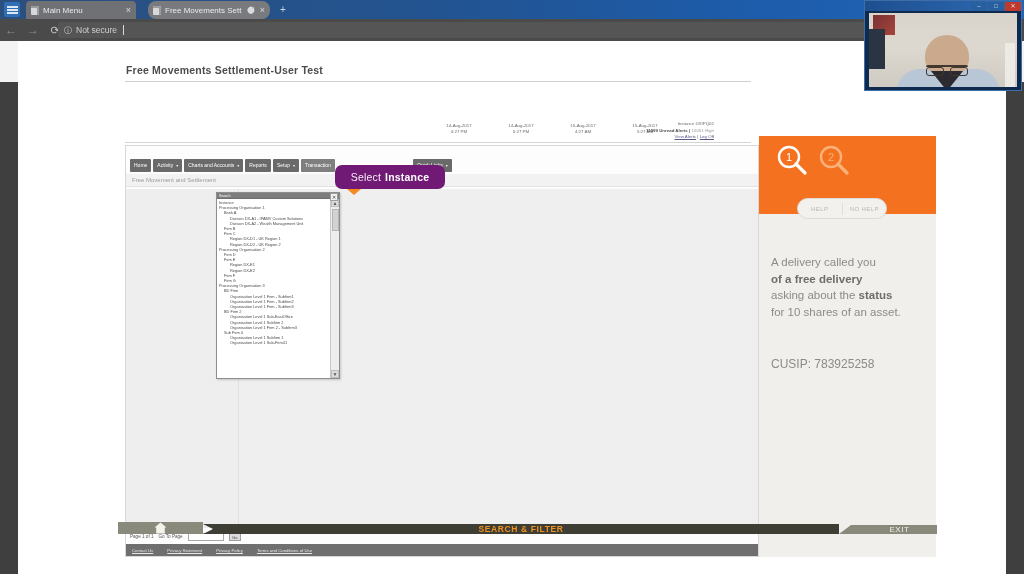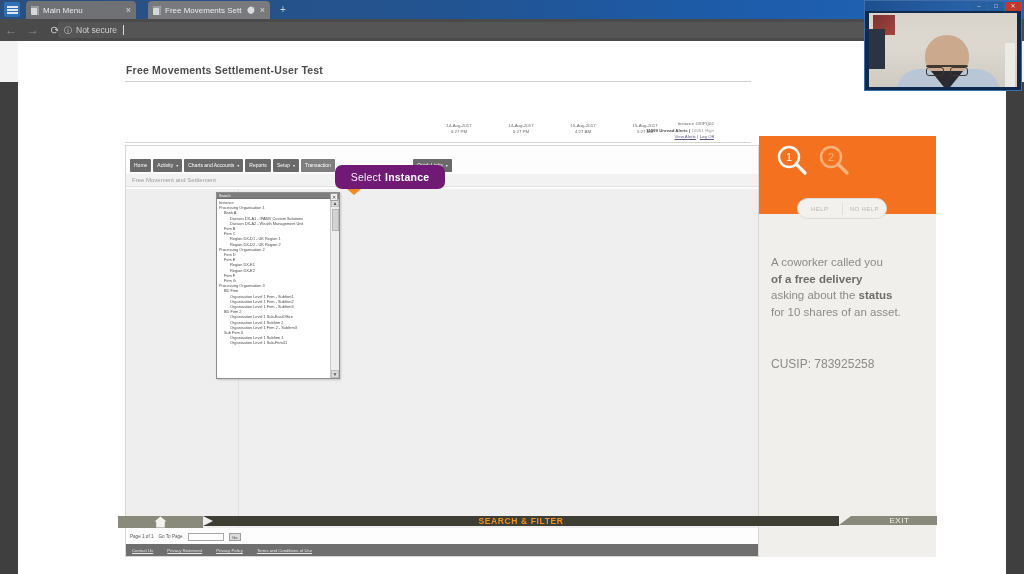--- a/index.html
+++ b/index.html
@@ -22,21 +22,21 @@
     display: flex; align-items: center; justify-content: center;
   }
   .chrome-appicon svg { display: block; }
   .tab {
     position: absolute; top: 1px; height: 18px;
     background: #6f7174;
     border-top-left-radius: 4px; border-top-right-radius: 4px;
     display: flex; align-items: center; padding: 0 5px;
     color: #e9eaec; font-size: 8px; white-space: nowrap; overflow: hidden;
   }
-  .tab.active { background: #787a7d; }
+  .tab.active { background: #787a7d; border-radius: 8px; }
   .tab .favicon {
     width: 8px; height: 9px; background: #d6d8da; margin-right: 4px;
     flex: 0 0 auto; border-radius: 1px;
     box-shadow: inset -2px 2px 0 0 #9a9c9e;
   }
   .tab .tab-title { flex: 1 1 auto; overflow: hidden; text-overflow: clip; }
   .tab .tab-close { margin-left: 5px; font-size: 9px; color: #d9dbdd; line-height: 1; }
   .tab .tab-audio { margin-left: 4px; font-size: 7px; color: #d9dbdd; }
   #tab1 { left: 26px; width: 110px; }
   #tab2 { left: 148px; width: 122px; }
@@ -240,21 +240,21 @@
   }
   .help-body b { color: #6f6d68; }
   .help-cusip {
     position: absolute; left: 12px; top: 185px;
     font-size: 12px; color: #8d8b86; margin-top: 36px;
   }
 
   
   .appbar {
     position: absolute; left: 100px; top: 475px; width: 819px; height: 18px;
-    display: flex; align-items: flex-start;
+    display: flex; align-items: flex-end;
   }
   .appbar .home {
     width: 85px; background: #8a8a7c; display: flex; align-items: center; justify-content: center;
   }
   .appbar .mid {
     flex: 1 1 auto; background: #3f3e35; display: flex; align-items: center; justify-content: center;
     color: #f0921f; font-size: 8.5px; font-weight: bold; letter-spacing: .6px;
     clip-path: polygon(0 0, 100% 0, 100% 100%, 0 100%, 10px 50%);
   }
   .appbar .exit {
@@ -517,21 +517,21 @@
           </svg>
         </div>
 
         <div class="toggle">
           <span class="seg">HELP</span>
           <span class="divider"></span>
           <span class="seg">NO HELP</span>
         </div>
 
         <div class="help-body">
-          <div>A coworker called you</div>
+          <div>A delivery called you</div>
           <div>
             <b>of a free delivery</b>
           </div>
           <div>
             <span>asking about the </span><b>status</b>
           </div>
           <div>for 10 shares of an asset.</div>
         </div>
         <div class="help-cusip">CUSIP: 783925258</div>
       </div>

